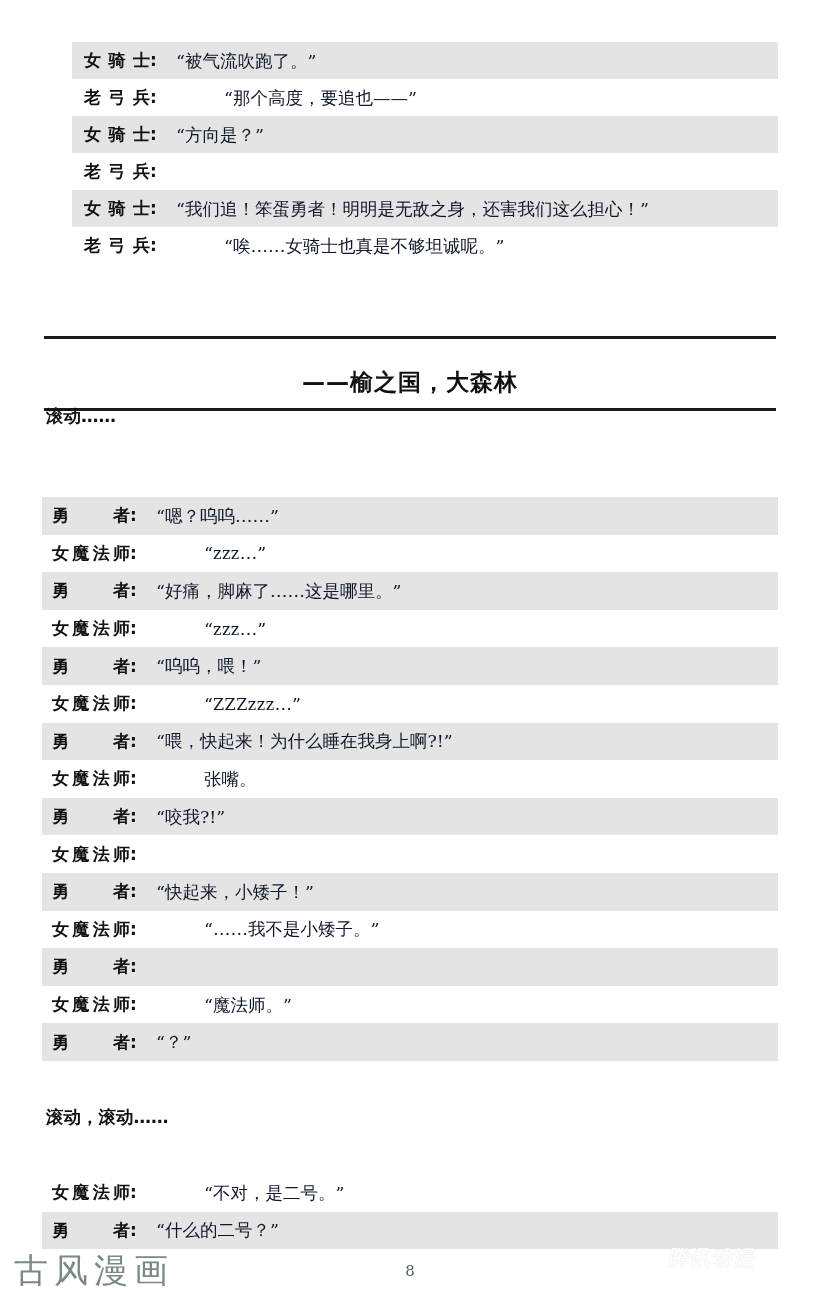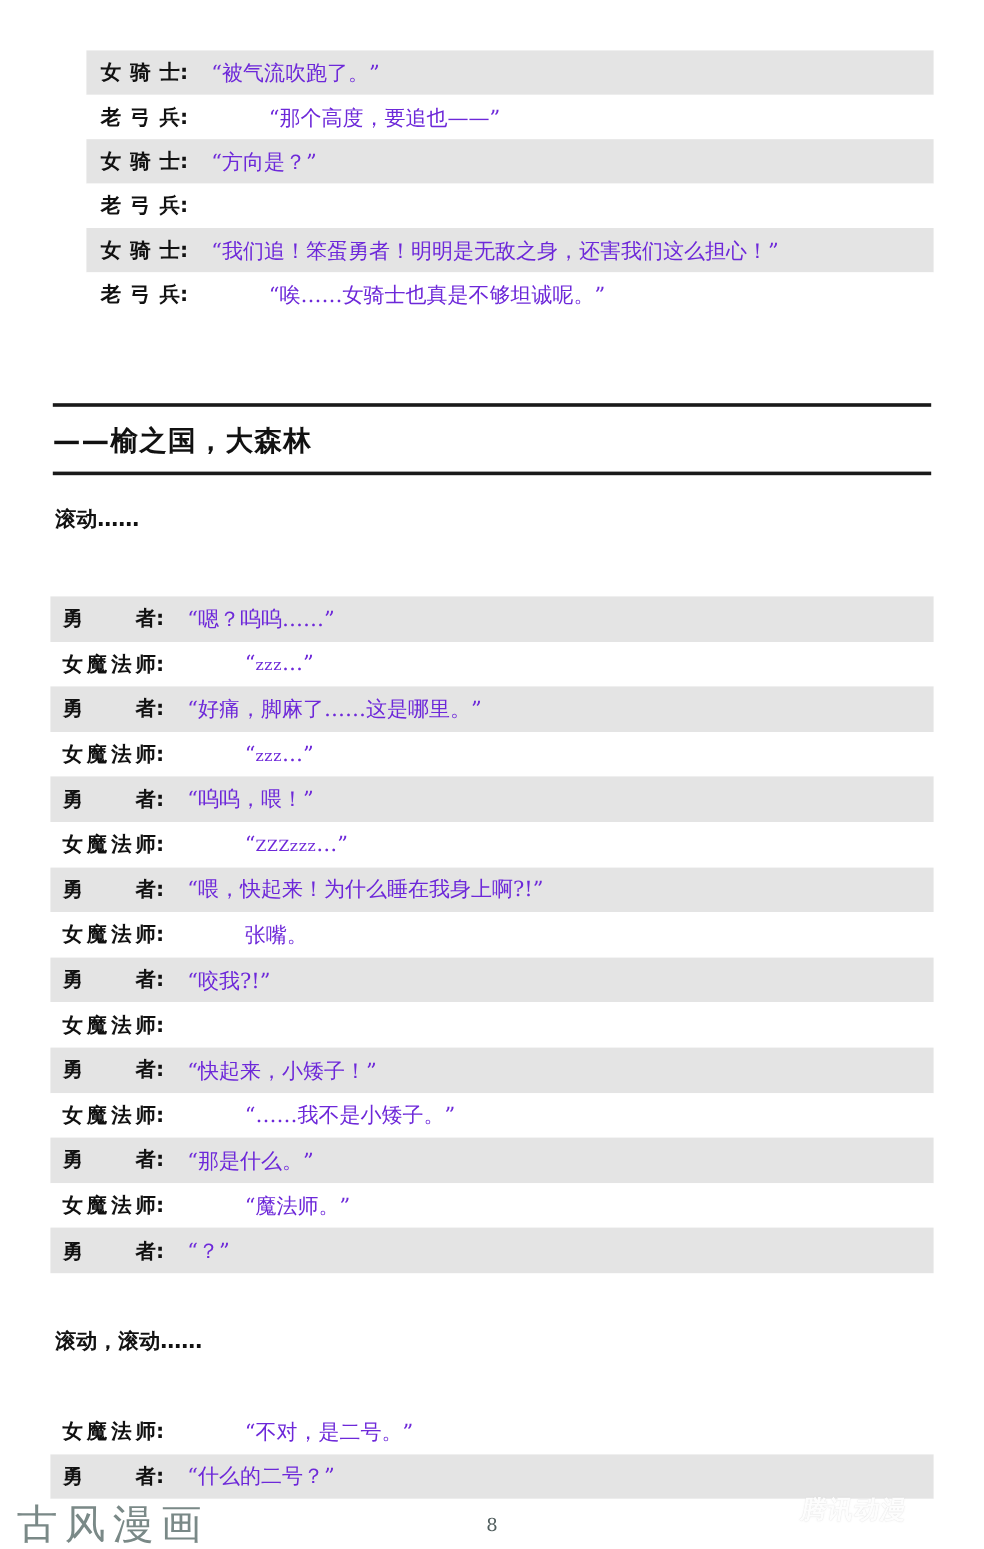--- a/index.html
+++ b/index.html
@@ -54,29 +54,29 @@
     text-justify: inter-character;
   }
   .speaker .colon { display:inline-block; }
 
   .line {
     flex: 1 1 auto;
     font-size: 17.5px;
     white-space: nowrap;
     overflow: hidden;
     font-family: "DejaVu Serif", "Liberation Serif", serif;
-    color: #6d28d9;
+    color: #0f172a;
   }
   .line.bold {
     font-weight: normal;
     font-family: "DejaVu Sans", "Liberation Sans", sans-serif;
   }
   .line .lat {
     font-family: "DejaVu Serif", "Liberation Serif", serif;
-    font-size: 13px;
+    font-size: 16px;
     letter-spacing: .5px;
   }
 
   
   #table-1 { left: 72px; top: 42px; width: 706px; }
   #table-1 .row { height: 37px; padding-left: 12px; padding-right: 10px; }
   #table-1 .speaker { width: 84px; margin-right: 8px; }
   #table-1 .speaker .nm { width: 66px; }
 
   
@@ -98,39 +98,39 @@
     top: 336px;
     width: 732px;
     box-sizing: border-box;
   }
   .rule {
     height: 0;
     border-top: 3px solid #1a1a1a;
     width: 100%;
   }
   .section-head .title {
-    text-align: left;
+    text-align: center;
     font-weight: bold;
     font-size: 23px;
-    padding: 13px 0 10px 0;
+    padding: 28px 0 10px 0;
     letter-spacing: 1px;
     font-family: "DejaVu Sans", "Liberation Sans", sans-serif;
     color: #111;
   }
 
   
   .stage {
     position: absolute;
     font-weight: bold;
     font-size: 17.5px;
     font-family: "DejaVu Sans", "Liberation Sans", sans-serif;
     color: #111;
     white-space: nowrap;
   }
-  #stage-1 { left: 46px; top: 420px; }
+  #stage-1 { left: 46px; top: 404px; }
   #stage-2 { left: 46px; top: 1105px; }
 
   
   .page-number {
     position: absolute;
     left: 0;
     top: 1262px;
     width: 820px;
     text-align: center;
     font-size: 15px;
@@ -247,21 +247,20 @@
       <div class="row shade">
         <div class="speaker"><span class="nm">勇者</span><span class="colon">:</span></div>
         <div class="line">“快起来，小矮子！”</div>
       </div>
       <div class="row plain">
         <div class="speaker"><span class="nm">女魔法师</span><span class="colon">:</span></div>
         <div class="line">“……我不是小矮子。”</div>
       </div>
       <div class="row shade">
         <div class="speaker"><span class="nm">勇者</span><span class="colon">:</span></div>
-        <div class="line">“那是什么。”</div>
       </div>
       <div class="row plain">
         <div class="speaker"><span class="nm">女魔法师</span><span class="colon">:</span></div>
         <div class="line">“魔法师。”</div>
       </div>
       <div class="row shade">
         <div class="speaker"><span class="nm">勇者</span><span class="colon">:</span></div>
         <div class="line">“？”</div>
       </div>
     </div>

